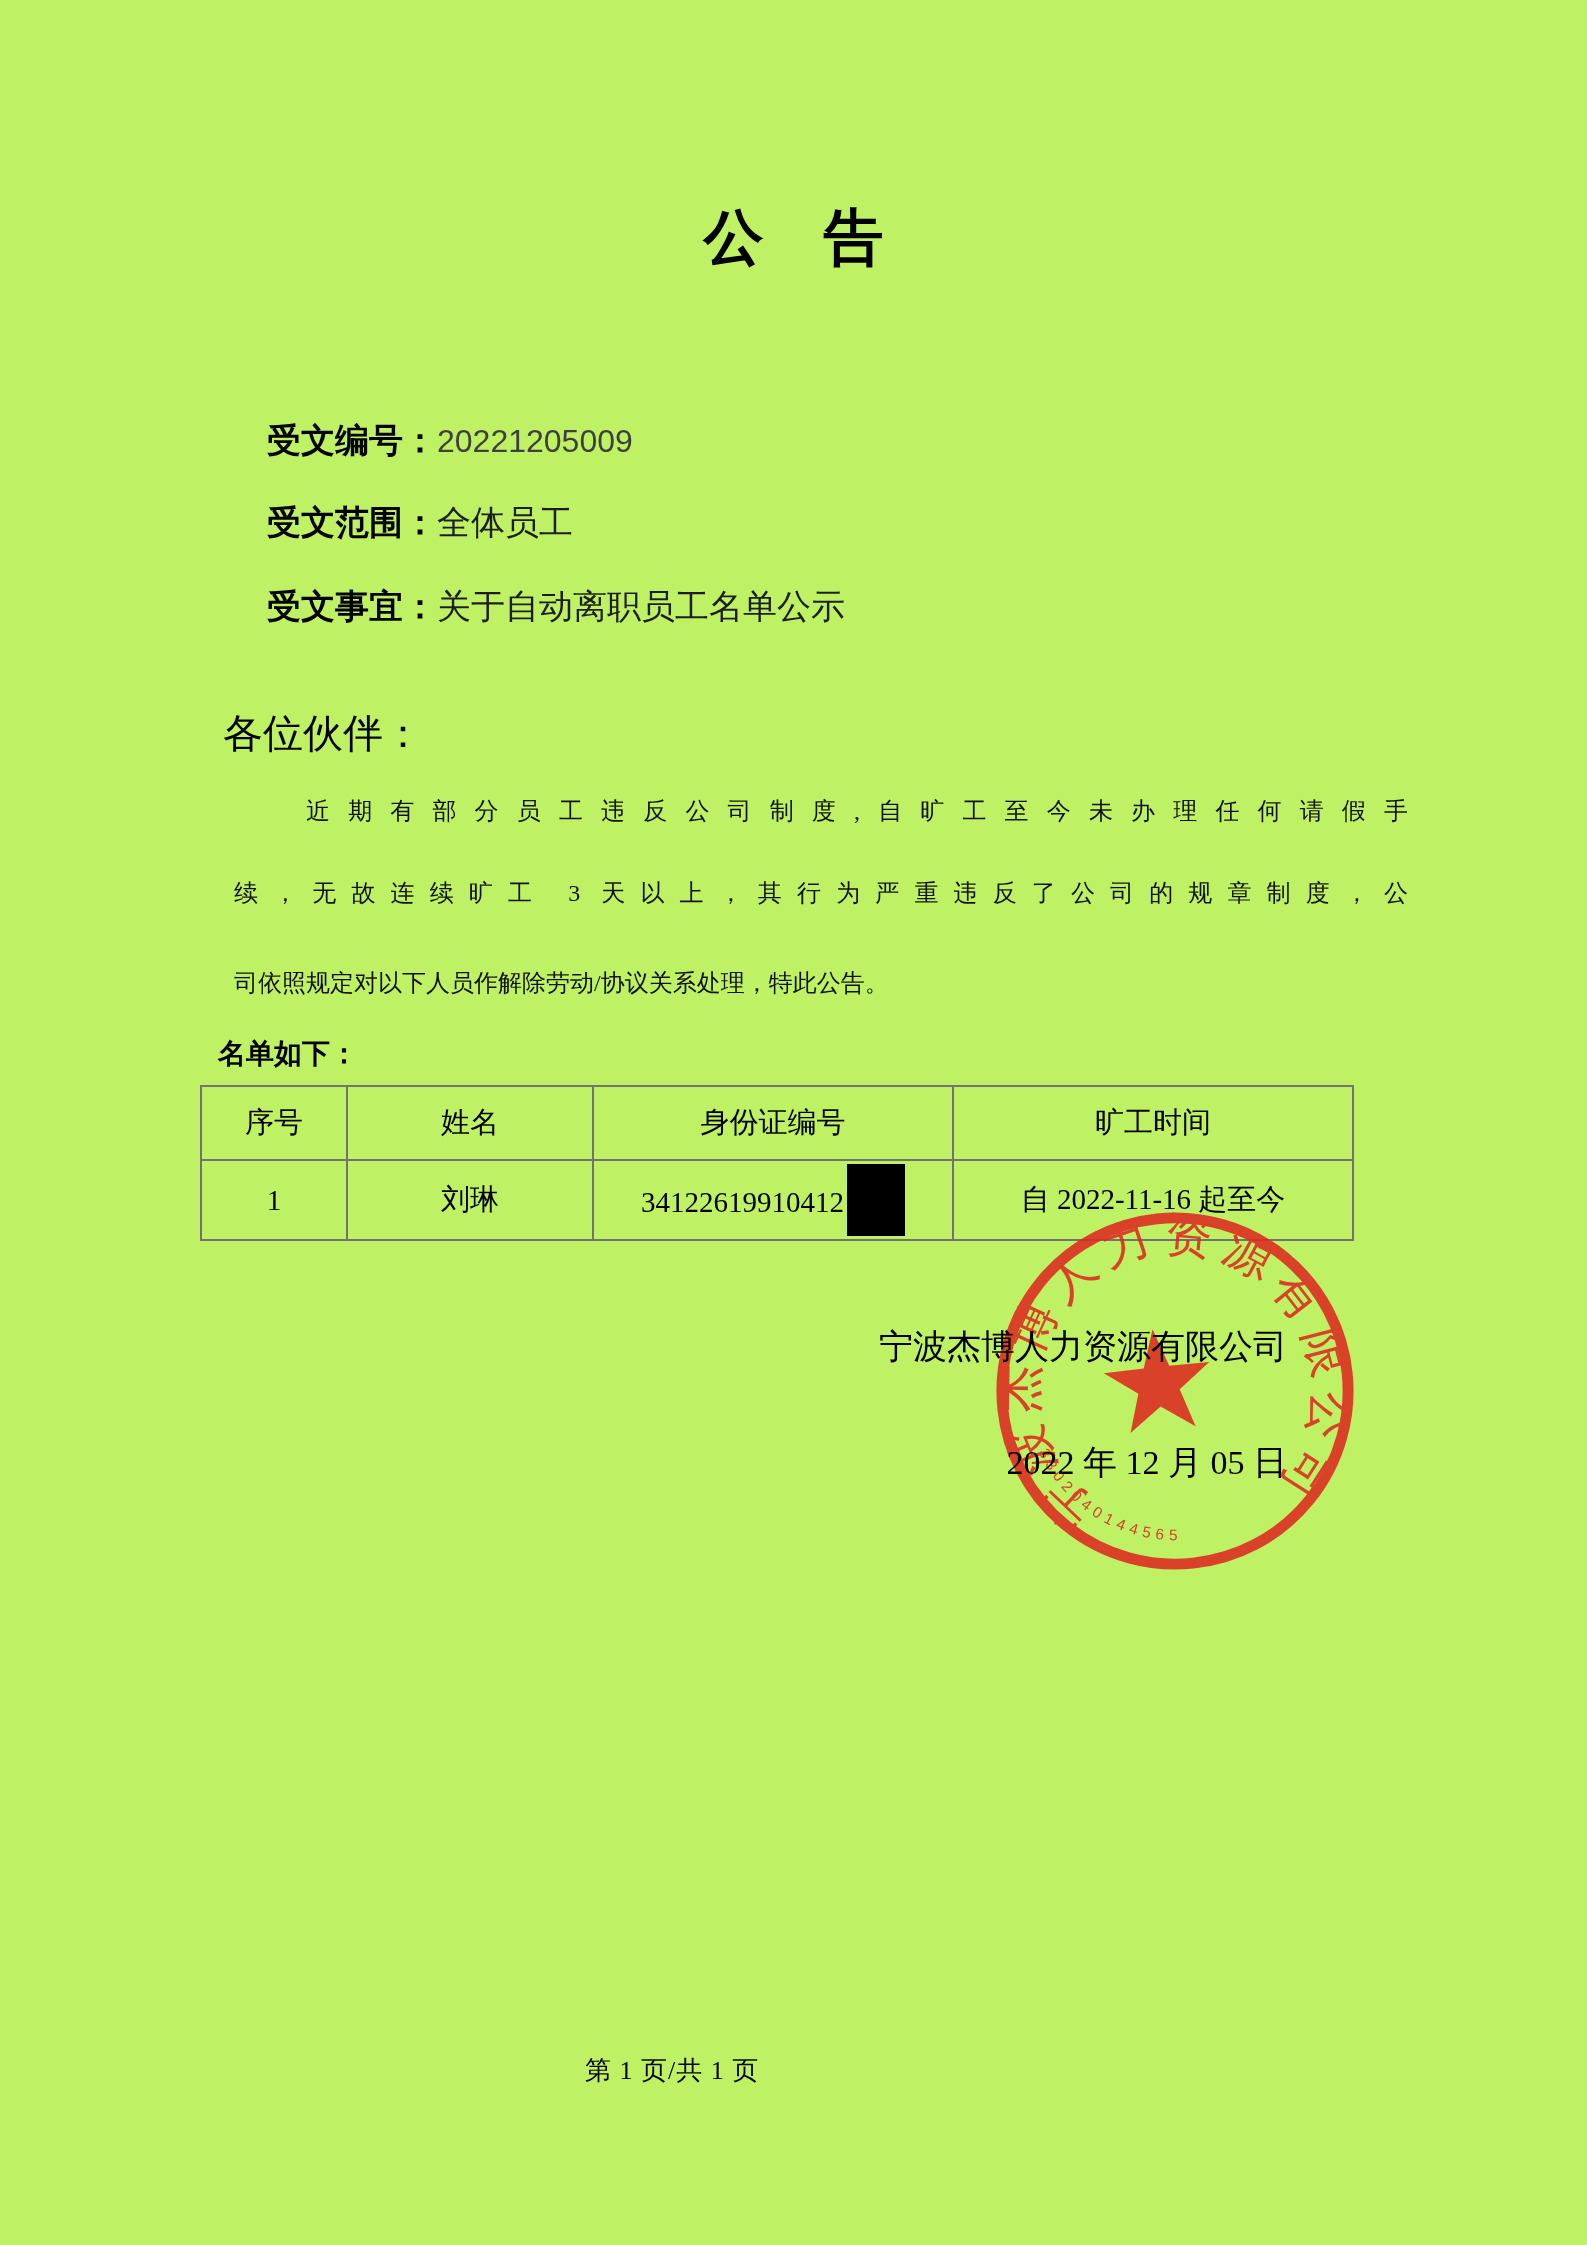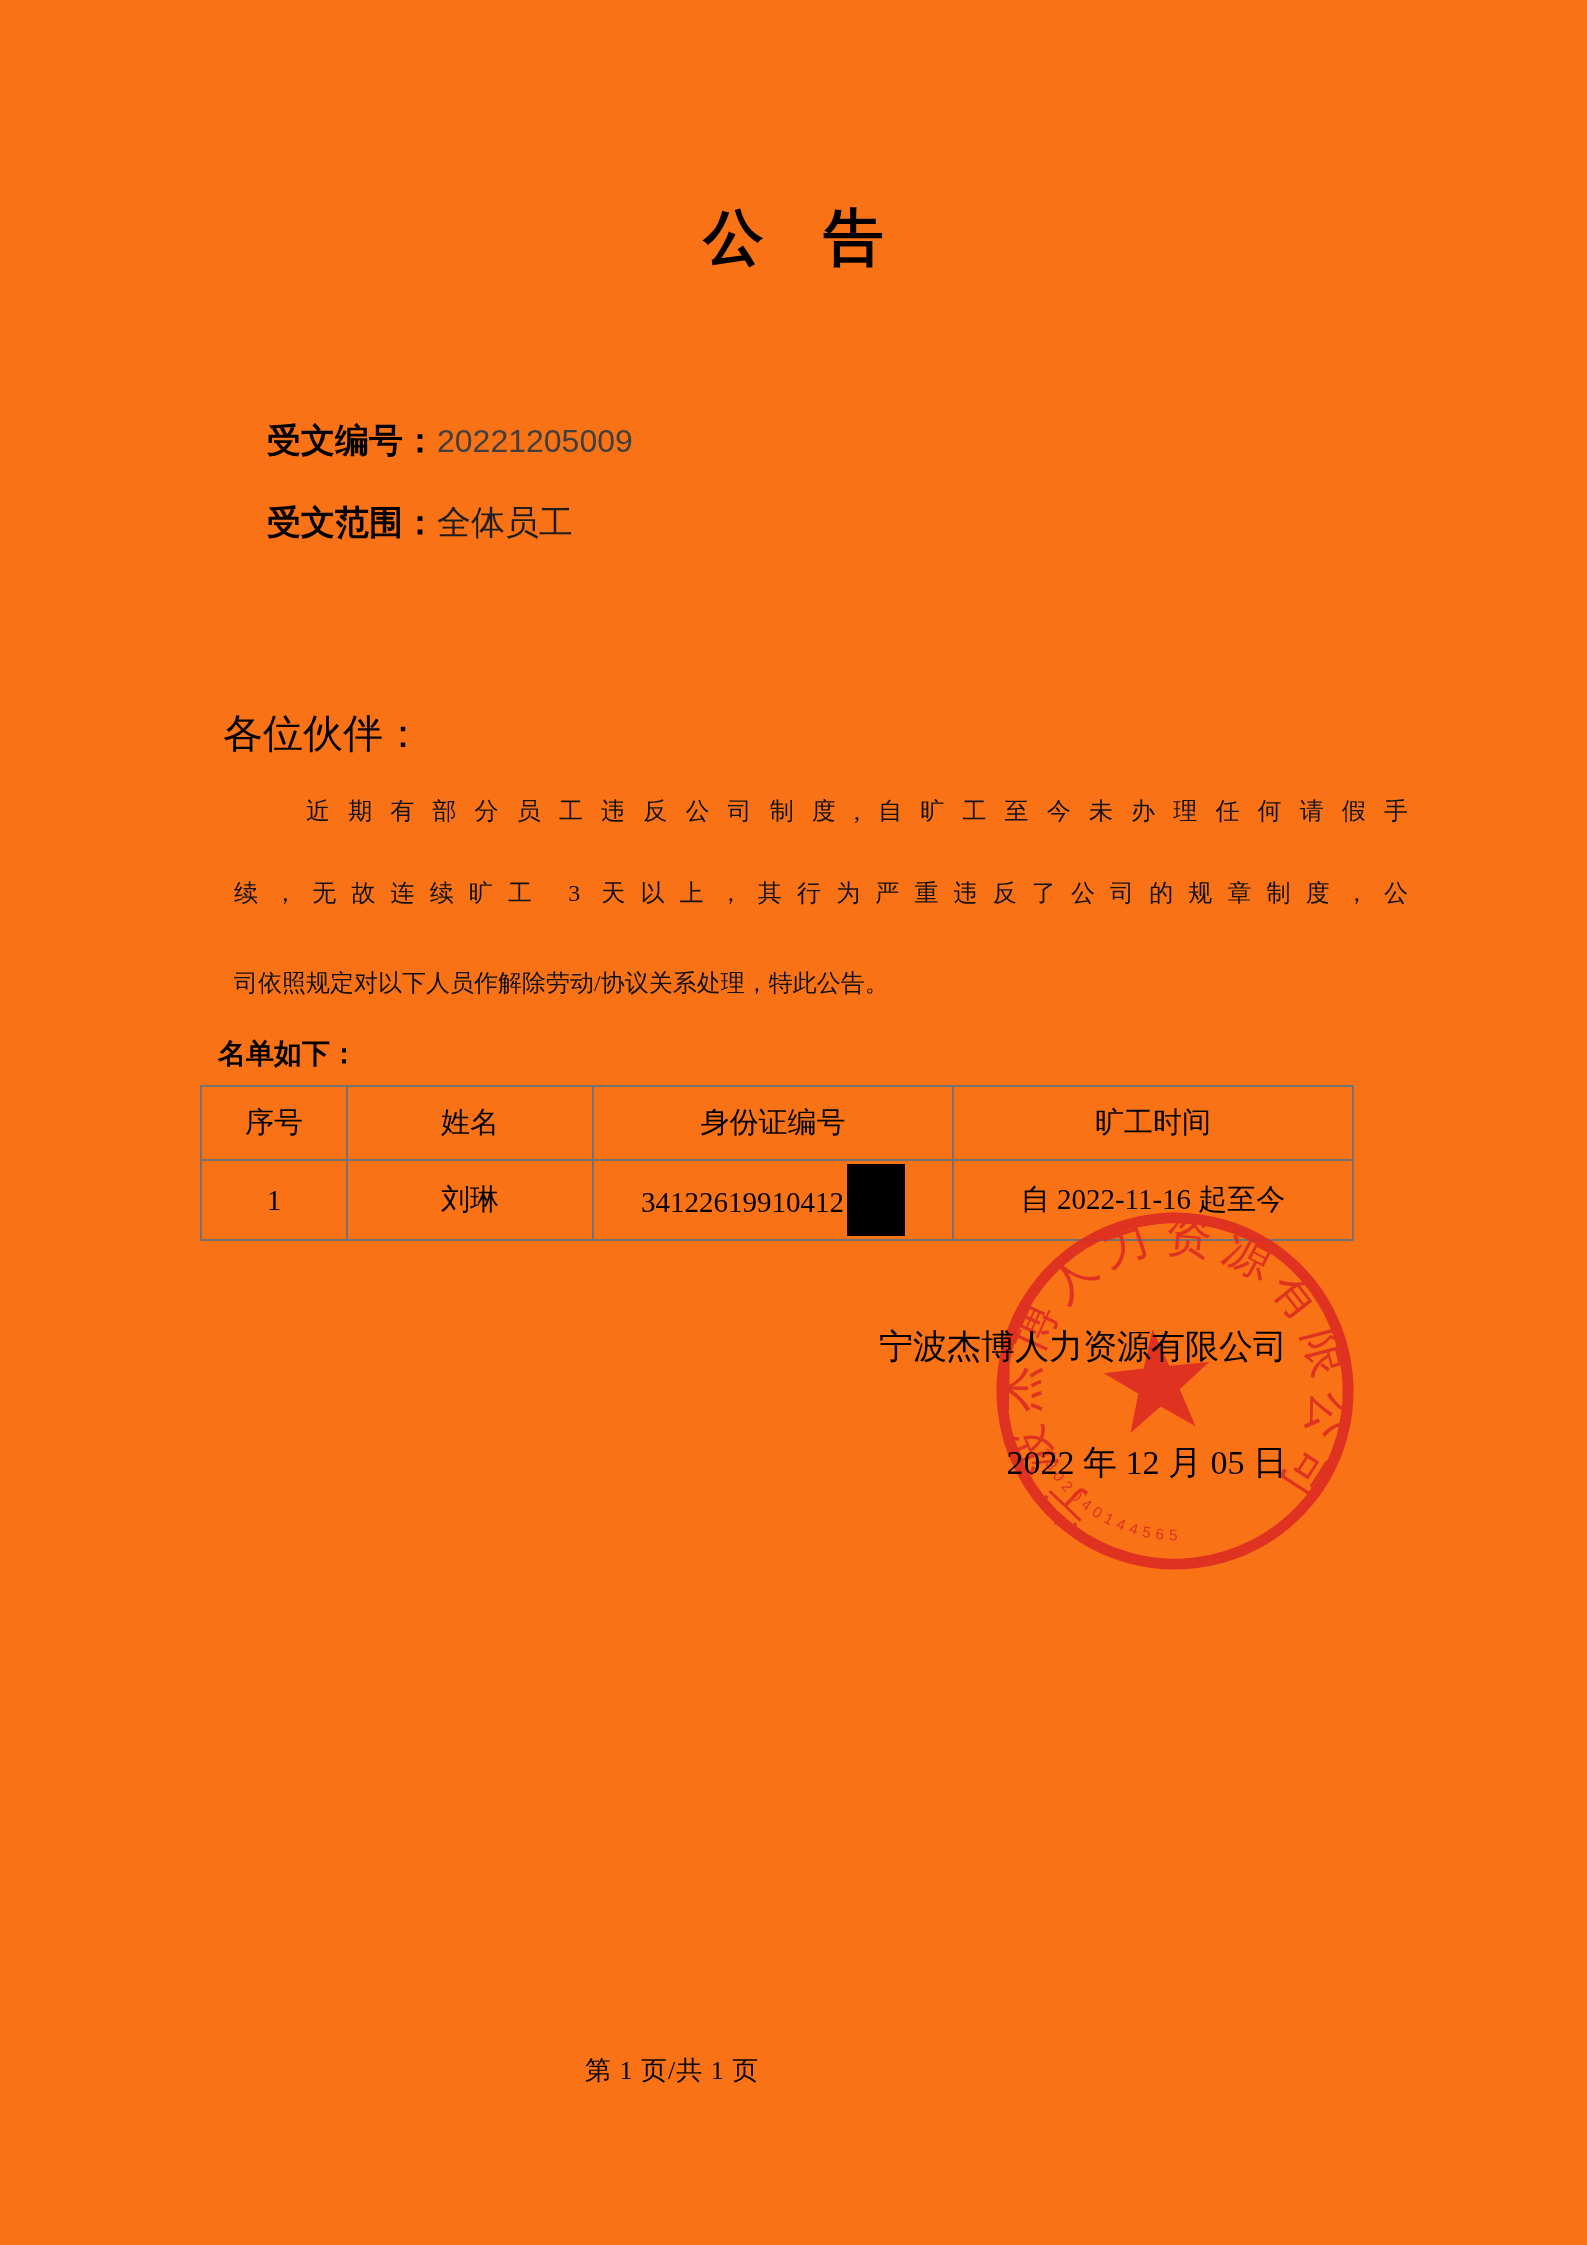--- a/index.html
+++ b/index.html
@@ -1,21 +1,21 @@
 <!DOCTYPE html>
 <html><head>
 <meta charset="utf-8">
 <style>
   * { margin:0; padding:0; box-sizing:border-box; }
   html,body { background:#888; }
   .page {
     position:relative;
     width:1587px; height:2245px;
     margin:0 auto;
-    background:#f97316;
+    background:#bef264;
     outline:1px solid #e0e0e0;
     font-family:"Liberation Serif","DejaVu Serif",serif;
     color:#000;
     overflow:hidden;
     padding-left:15px;
   }
   .doc-title {
     position:absolute; top:198px; left:0; width:100%;
     text-align:center;
     font-size:60px; font-weight:bold;
@@ -74,20 +74,23 @@
 <div class="page">
 
   <div class="doc-title">公　告</div>
 
   <div class="field-line" style="top:380px">
     <span class="field-label">受文编号：</span><span class="field-value num">20221205009</span>
   </div>
   <div class="field-line" style="top:462px">
     <span class="field-label">受文范围：</span><span class="field-value">全体员工</span>
   </div>
+  <div class="field-line" style="top:546px">
+    <span class="field-label">受文事宜：</span><span class="field-value">关于自动离职员工名单公示</span>
+  </div>
 
   <div class="salutation">各位伙伴：</div>
 
   <div class="para-line" style="top:795px;text-indent:72px">近期有部分员工违反公司制度,自旷工至今未办理任何请假手</div>
   <div class="para-line" style="top:877px">续，无故连续旷工 3 天以上，其行为严重违反了公司的规章制度，公</div>
   <div class="para-line last" style="top:959px">司依照规定对以下人员作解除劳动/协议关系处理，特此公告。</div>
 
   <div class="list-heading">名单如下：</div>
 
   <table class="emp-table">

